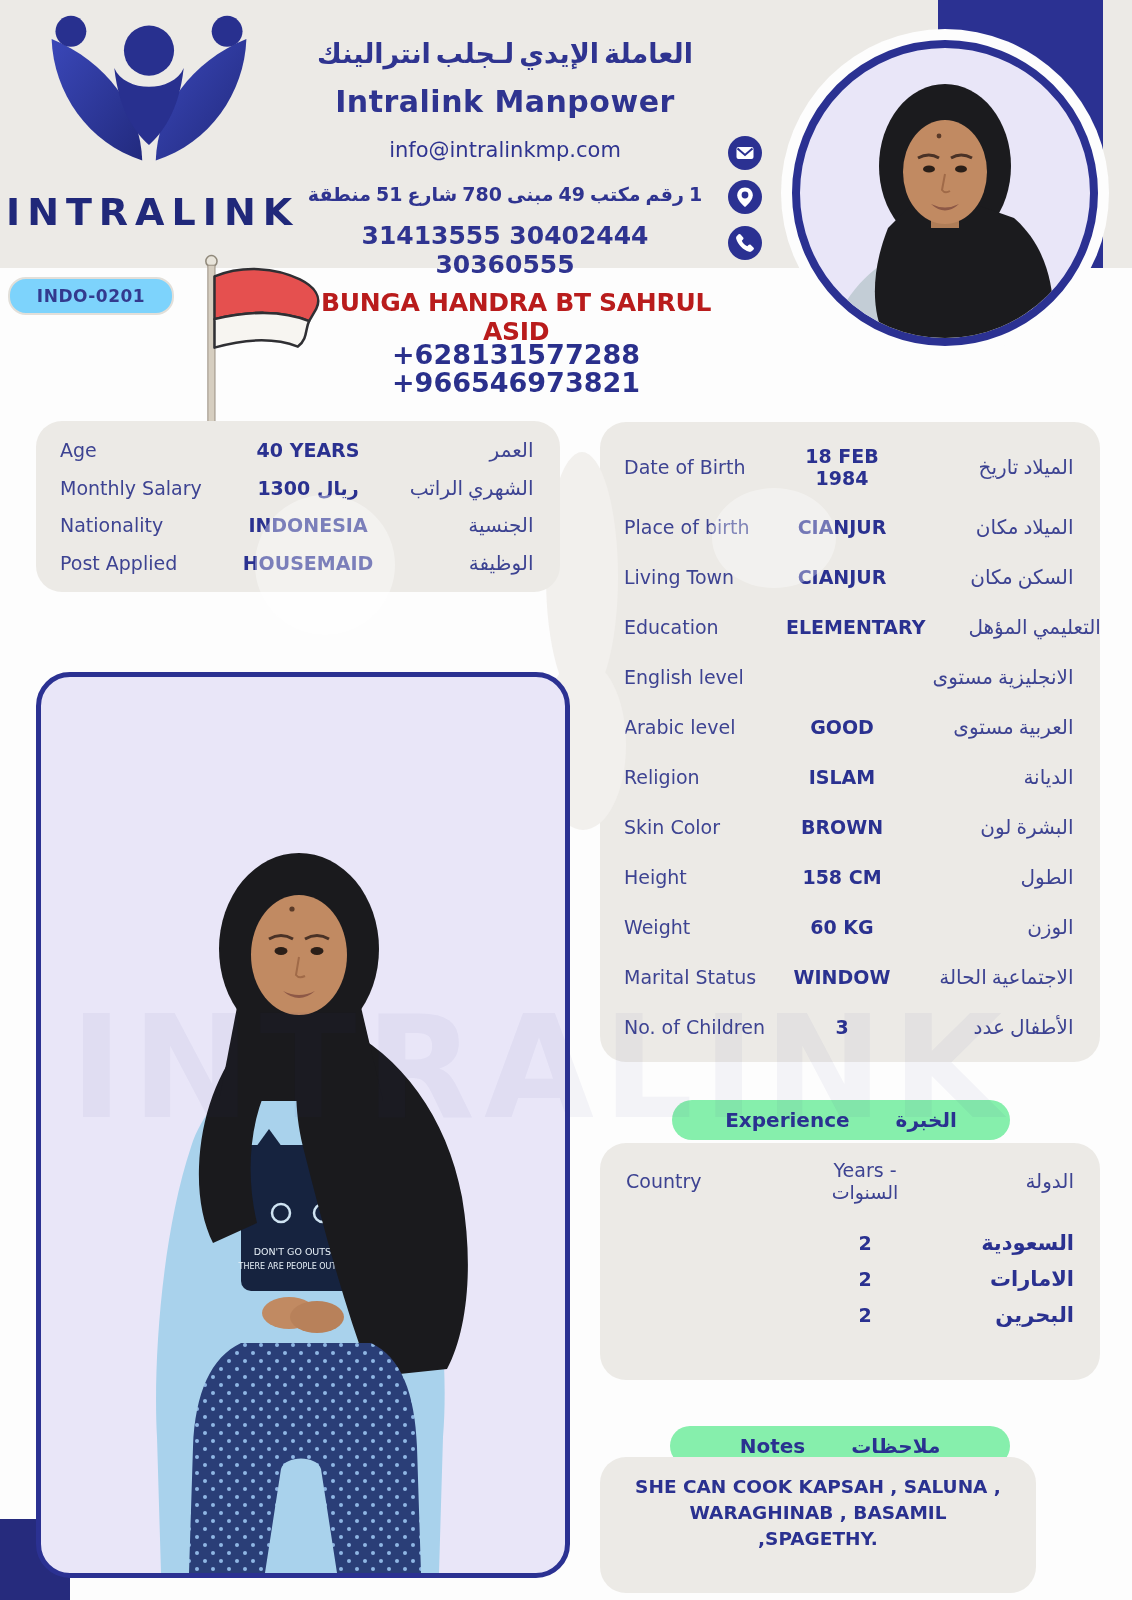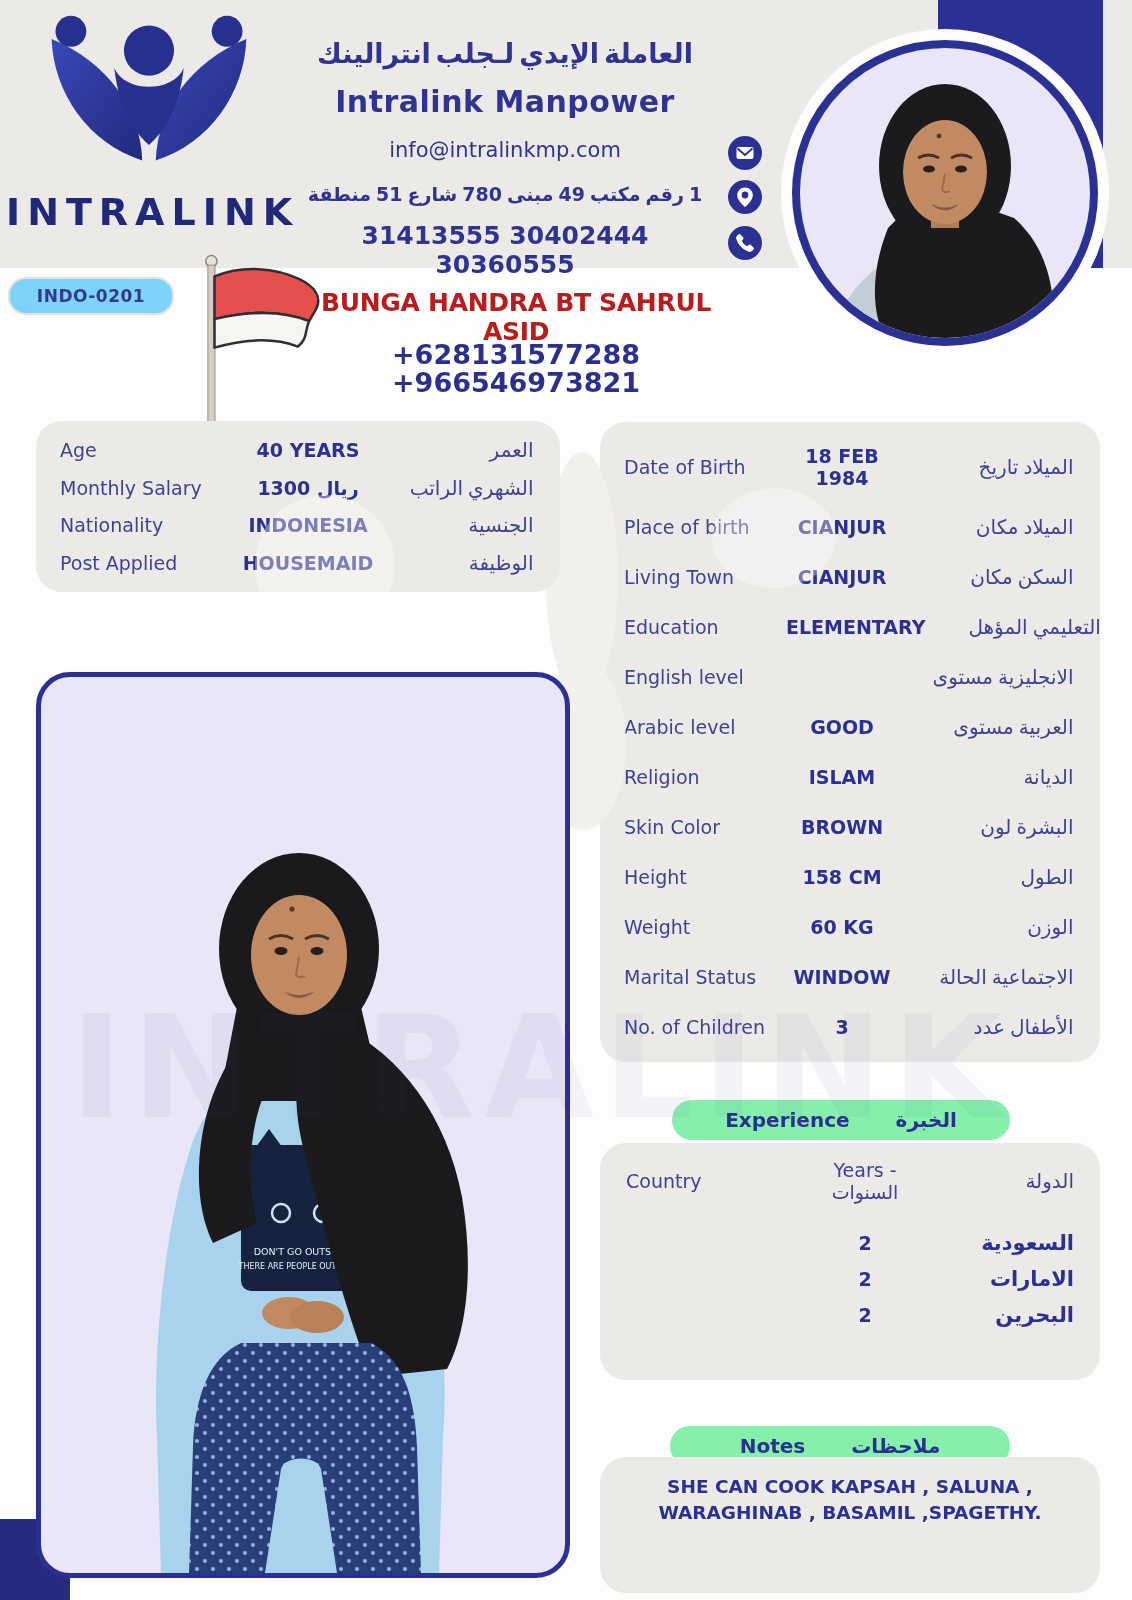--- a/index.html
+++ b/index.html
@@ -61,21 +61,21 @@
         gap:46px;font-size:20px;font-weight:bold;color:#2A3190;}
   .exp-pill{left:672px;top:1100px;width:338px;height:40px;}
   .exp-panel{left:600px;top:1143px;width:500px;height:237px;padding:16px 0 0 0;box-sizing:border-box;}
   .exp-head{display:grid;grid-template-columns:180px 1fr 150px;padding:0 26px;align-items:center;}
   .exp-head .mid{text-align:center;font-size:19px;}
   .exp-rows{margin-top:24px;display:flex;flex-direction:column;gap:4px;}
   .exp-row{display:grid;grid-template-columns:180px 1fr 150px;padding:0 26px;line-height:32px;}
   .exp-row .years{text-align:center;font-weight:bold;color:#2A3190;font-size:19px;}
   .exp-row .cname{text-align:right;font-weight:bold;color:#2A3190;font-size:21px;}
   .notes-pill{left:670px;top:1414px;width:340px;height:40px;margin-top:12px;}
-  .notes-panel{left:600px;top:1457px;width:500px;height:136px;padding:17px 28px;box-sizing:border-box;
+  .notes-panel{left:600px;top:1457px;width:436px;height:136px;padding:17px 28px;box-sizing:border-box;
                text-align:center;font-size:18.5px;font-weight:bold;color:#2A3190;line-height:26px;}
 
   .corner-block{left:0;top:1519px;width:70px;height:81px;background:#262B7D;z-index:1;}
 
   
   .watermark{left:70px;top:985px;width:1020px;font-size:142px;font-weight:800;letter-spacing:9px;
              color:rgba(60,66,140,0.05);z-index:40;pointer-events:none;white-space:nowrap;}
   .blob{border-radius:50%;pointer-events:none;}
   .b1{left:546px;top:452px;width:72px;height:250px;background:#F2F0ED;z-index:0;}
   .b2{left:540px;top:660px;width:86px;height:170px;background:#F2F0ED;z-index:0;}

